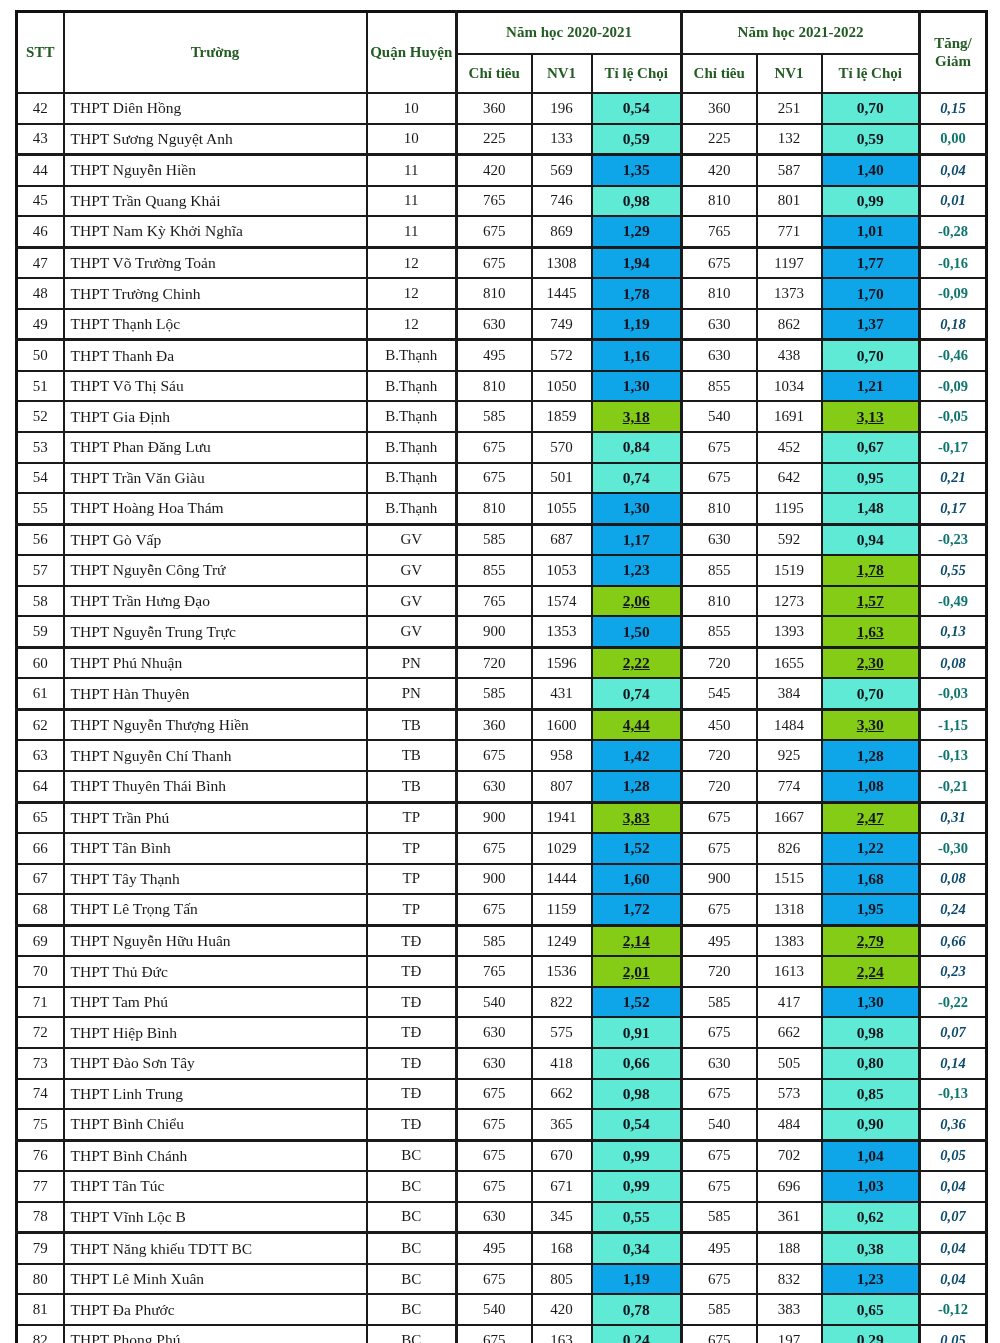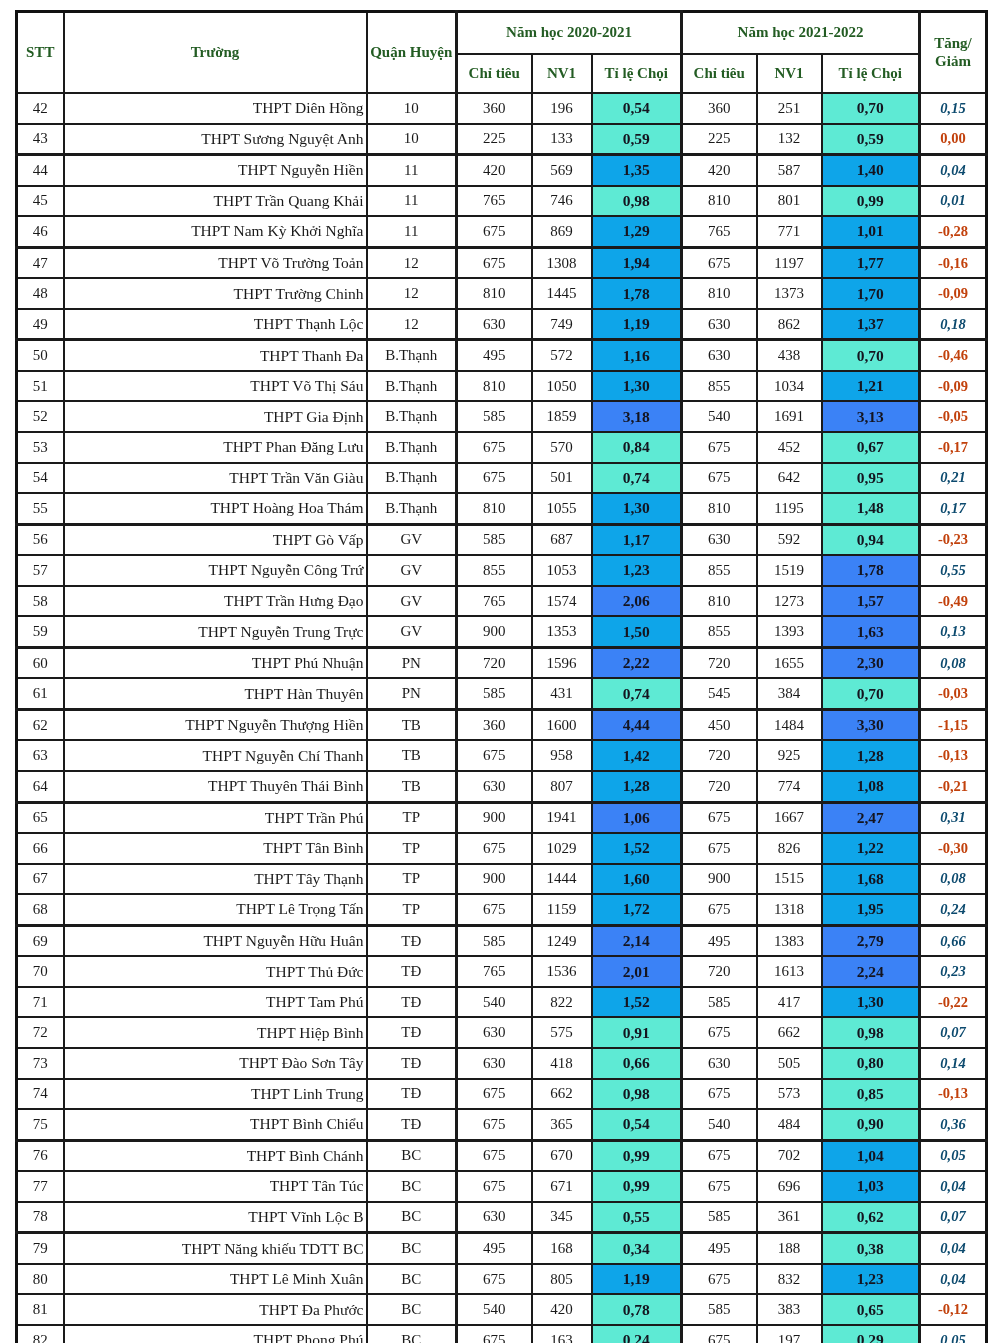--- a/index.html
+++ b/index.html
@@ -5,28 +5,28 @@
   html,body{margin:0;padding:0;background:#ffffff;}
   body{width:1000px;height:1343px;font-family:"Liberation Serif","DejaVu Serif",serif;color:#1a1a1a;}
   .sheet{position:absolute;left:15px;top:10px;width:970px;}
   table{border-collapse:collapse;table-layout:fixed;width:970px;}
   th,td{border:2px solid #1a1a1a;overflow:hidden;white-space:nowrap;}
   table{border:3px solid #111;}
   thead th{color:#235c23;font-weight:bold;font-size:15px;text-align:center;vertical-align:middle;white-space:normal;line-height:1.15;padding:2px 1px;}
   thead tr.h1 th{height:36px;}
   thead tr.h2 th{height:33px;}
   tbody td{height:28.55px;font-size:15px;text-align:center;vertical-align:middle;padding:0 2px;}
-  td.school{text-align:right;padding-left:20px;font-size:15.5px;}
+  td.school{text-align:left;padding-left:6px;font-size:15.5px;}
   td.ratio{font-weight:bold;color:#14141f;font-size:15.5px;}
   td.ratio.blue{background:#5eead4;}
   td.ratio.peach{background:#0ea5e9;}
-  td.ratio.pink{background:#3b82f6;}
+  td.ratio.pink{background:#84cc16;text-decoration:underline;}
   td.chg{font-weight:bold;font-size:14.5px;}
   td.chg.red{color:#0c4a6e;font-style:italic;}
-  td.chg.blu{color:#c2410c;margin-top:32px;}
+  td.chg.blu{color:#0f766e;margin-top:32px;}
   tr.thick td{border-bottom-width:3px;}
   col.c-stt{width:47px;} col.c-school{width:303px;} col.c-dist{width:90px;}
   col.c-ct1{width:75px;} col.c-nv1{width:60px;} col.c-tl1{width:90px;}
   col.c-ct2{width:75px;} col.c-nv2{width:65px;} col.c-tl2{width:98px;}
   col.c-chg{width:67px;}
   th.grp-l, td.grp-l{border-left-width:3px;}
 </style>
 </head>
 <body>
 
@@ -338,21 +338,21 @@
           <td>774</td>
           <td class="ratio peach">1,08</td>
           <td class="chg blu grp-l">-0,21</td>
         </tr>
         <tr>
           <td>65</td>
           <td class="school">THPT Trần Phú</td>
           <td>TP</td>
           <td class="grp-l">900</td>
           <td>1941</td>
-          <td class="ratio pink">1,06</td>
+          <td class="ratio pink">3,83</td>
           <td class="grp-l">675</td>
           <td>1667</td>
           <td class="ratio pink">2,47</td>
           <td class="chg red grp-l">0,31</td>
         </tr>
         <tr>
           <td>66</td>
           <td class="school">THPT Tân Bình</td>
           <td>TP</td>
           <td class="grp-l">675</td>

